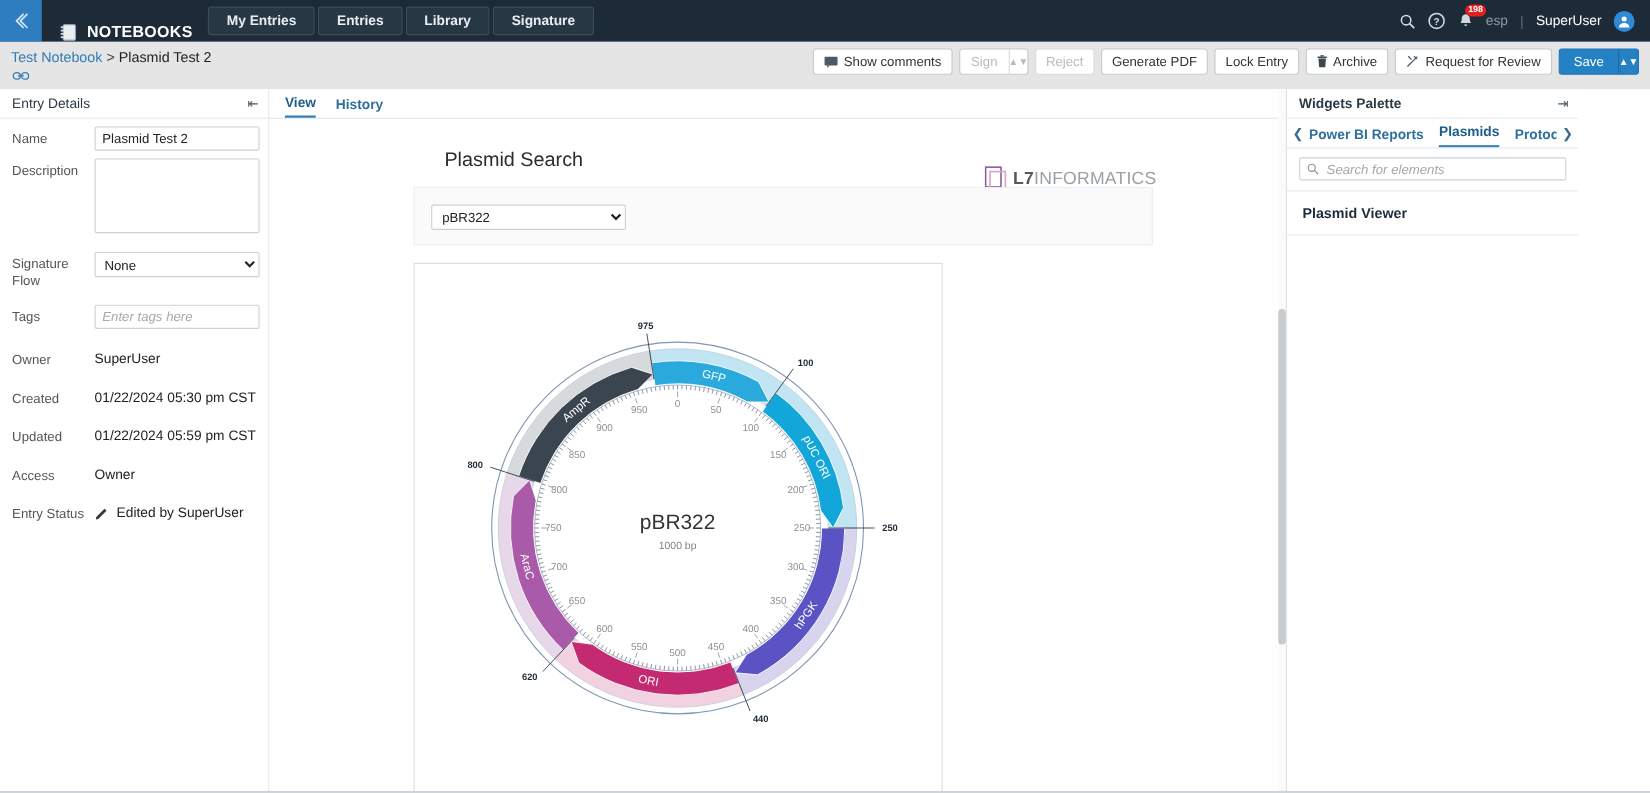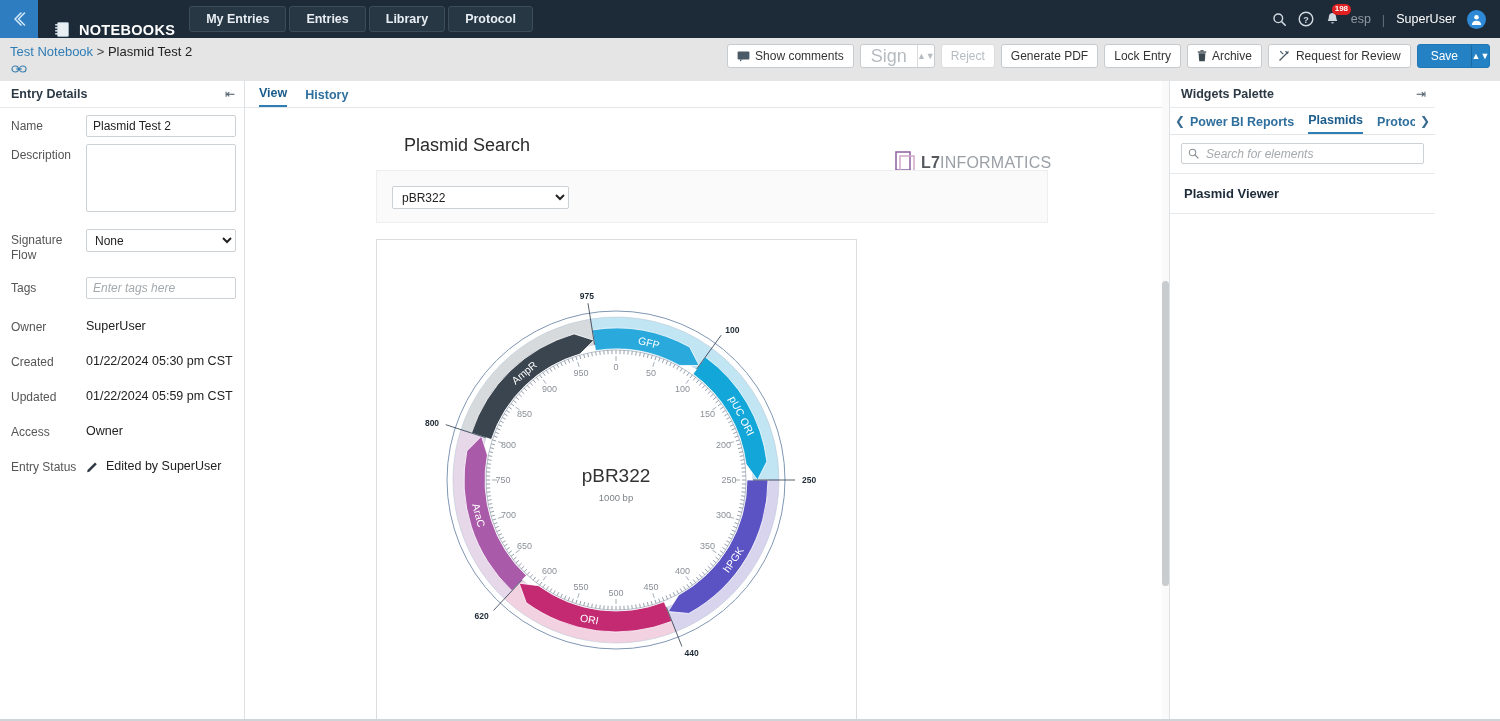--- a/index.html
+++ b/index.html
@@ -79,42 +79,42 @@
     height: 24px; padding: 0 9px; display: flex; align-items: center; gap: 5px;
     background: #fff; border: 1px solid #c6cbd0; border-radius: 3px;
     font-size: 12px; color: #333; cursor: pointer; white-space: nowrap;
   }
   .btn.disabled { color: #b6bbc0; border-color: #d8dcdf; cursor: default; }
   .btn-split {
     display: flex; align-items: center; border: 1px solid #c6cbd0; border-radius: 3px;
     overflow: hidden; background: #fff;
   }
   .btn-split .main { height: 22px; padding: 0 10px; display:flex; align-items:center;
-    font-size: 18px; color: #b6bbc0; }
+    font-size: 12px; color: #b6bbc0; }
   .btn-split .arrow { height: 22px; width: 17px; display:flex; align-items:center;
     justify-content:center; border-left: 1px solid #d8dcdf; color:#b6bbc0; font-size: 9px; }
   .btn-primary {
     display:flex; align-items:center; background:#2481c4; border:1px solid #2077b5;
     border-radius:3px; overflow:hidden; cursor:pointer;
   }
   .btn-primary .main { height:22px; padding:0 13px; display:flex; align-items:center;
     color:#fff; font-size:12px; font-weight:normal; }
   .btn-primary .arrow { height:22px; width:18px; display:flex; align-items:center;
     justify-content:center; border-left:1px solid #1a6ba4; color:#fff; font-size:9px; }
 
   
   .leftpanel {
     position: absolute; left: 0; top: 81px; width: 245px; height: 640px;
     background: #fff; border-right: 1px solid #dfe2e5;
   }
   .panel-head {
     height: 27px; display:flex; align-items:center; justify-content: space-between;
     padding: 0 9px 0 11px; border-bottom: 1px solid #e7eaec;
   }
-  .panel-head .t { font-size: 12.5px; font-weight: bold; color: #2d3a45; }
+  .panel-head .t { font-size: 12.5px; font-weight: normal; color: #2d3a45; }
   .collapse-ic { color:#4a5a66; cursor:pointer; font-size: 12px; }
   .field { display:flex; padding: 7px 10px 0 11px; }
   .field .lab {
     width: 75px; flex: 0 0 75px; font-size: 12px; color: #555; padding-top: 4px; line-height:1.25;
   }
   .field .val { flex: 1; }
   .inp {
     width: 150px; height: 22px; border: 1px solid #ccd1d5; border-radius: 2px;
     font-size: 12px; color: #222; padding: 0 6px; background: #fff;
     font-family: "Liberation Sans", sans-serif;
@@ -243,21 +243,21 @@
         <rect x="1.2" y="6" width="3" height="1.6" fill="#d2dbe2"></rect>
         <rect x="1.2" y="9" width="3" height="1.6" fill="#d2dbe2"></rect>
         <rect x="1.2" y="12" width="3" height="1.6" fill="#d2dbe2"></rect>
       </svg>
       <span class="brand-title">NOTEBOOKS</span>
     </div>
     <div class="nav-tabs">
       <div class="nav-tab">My Entries</div>
       <div class="nav-tab">Entries</div>
       <div class="nav-tab">Library</div>
-      <div class="nav-tab">Protocol</div>
+      <div class="nav-tab">Signature</div>
     </div>
     <div class="nav-right">
       <span class="nav-icon">
         <svg width="15" height="15" viewBox="0 0 15 15">
           <circle cx="6.3" cy="6.3" r="4.3" fill="none" stroke="#d3dbe1" stroke-width="1.4"></circle>
           <line x1="9.5" y1="9.5" x2="13.2" y2="13.2" stroke="#d3dbe1" stroke-width="1.6" stroke-linecap="round"></line>
         </svg>
       </span>
       <span class="nav-icon">
         <svg width="16" height="16" viewBox="0 0 16 16">

